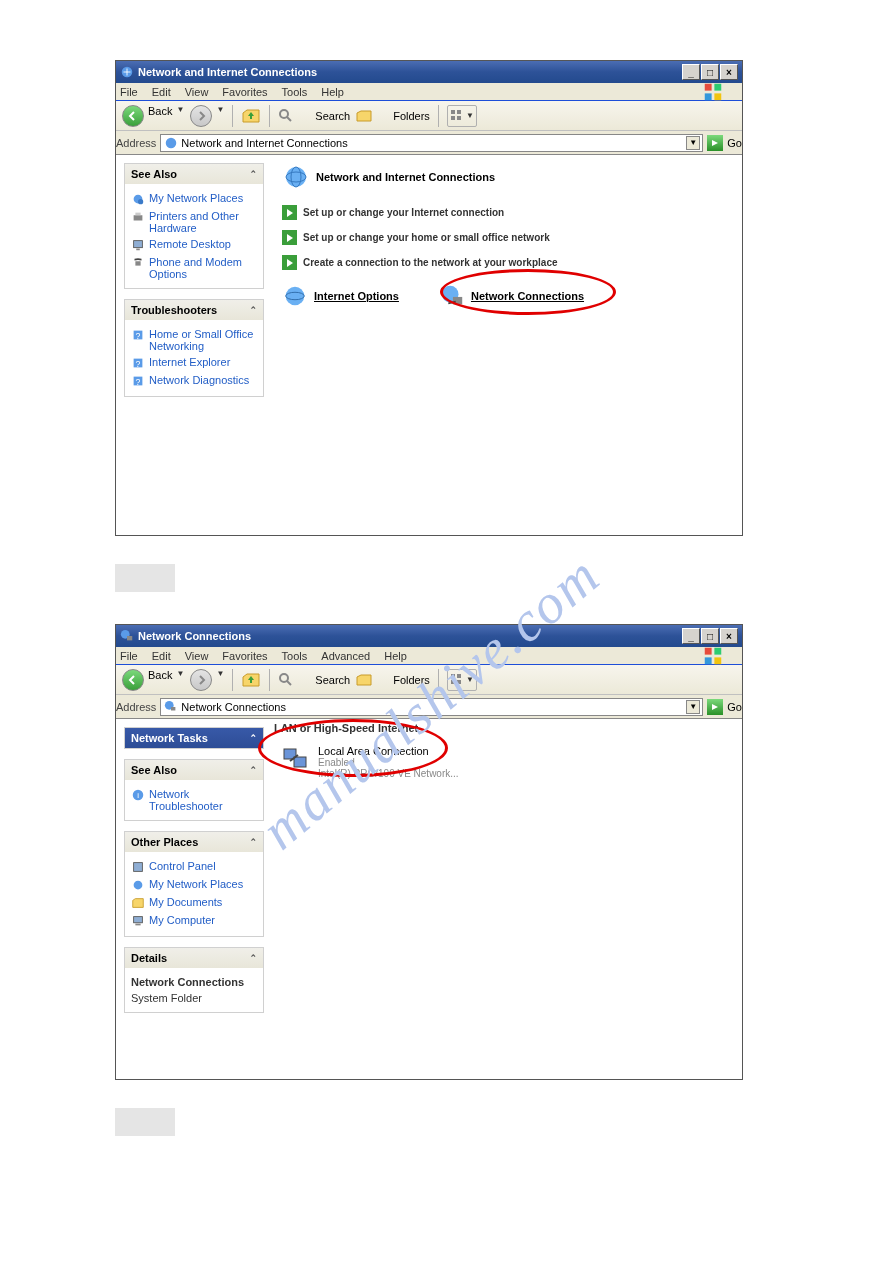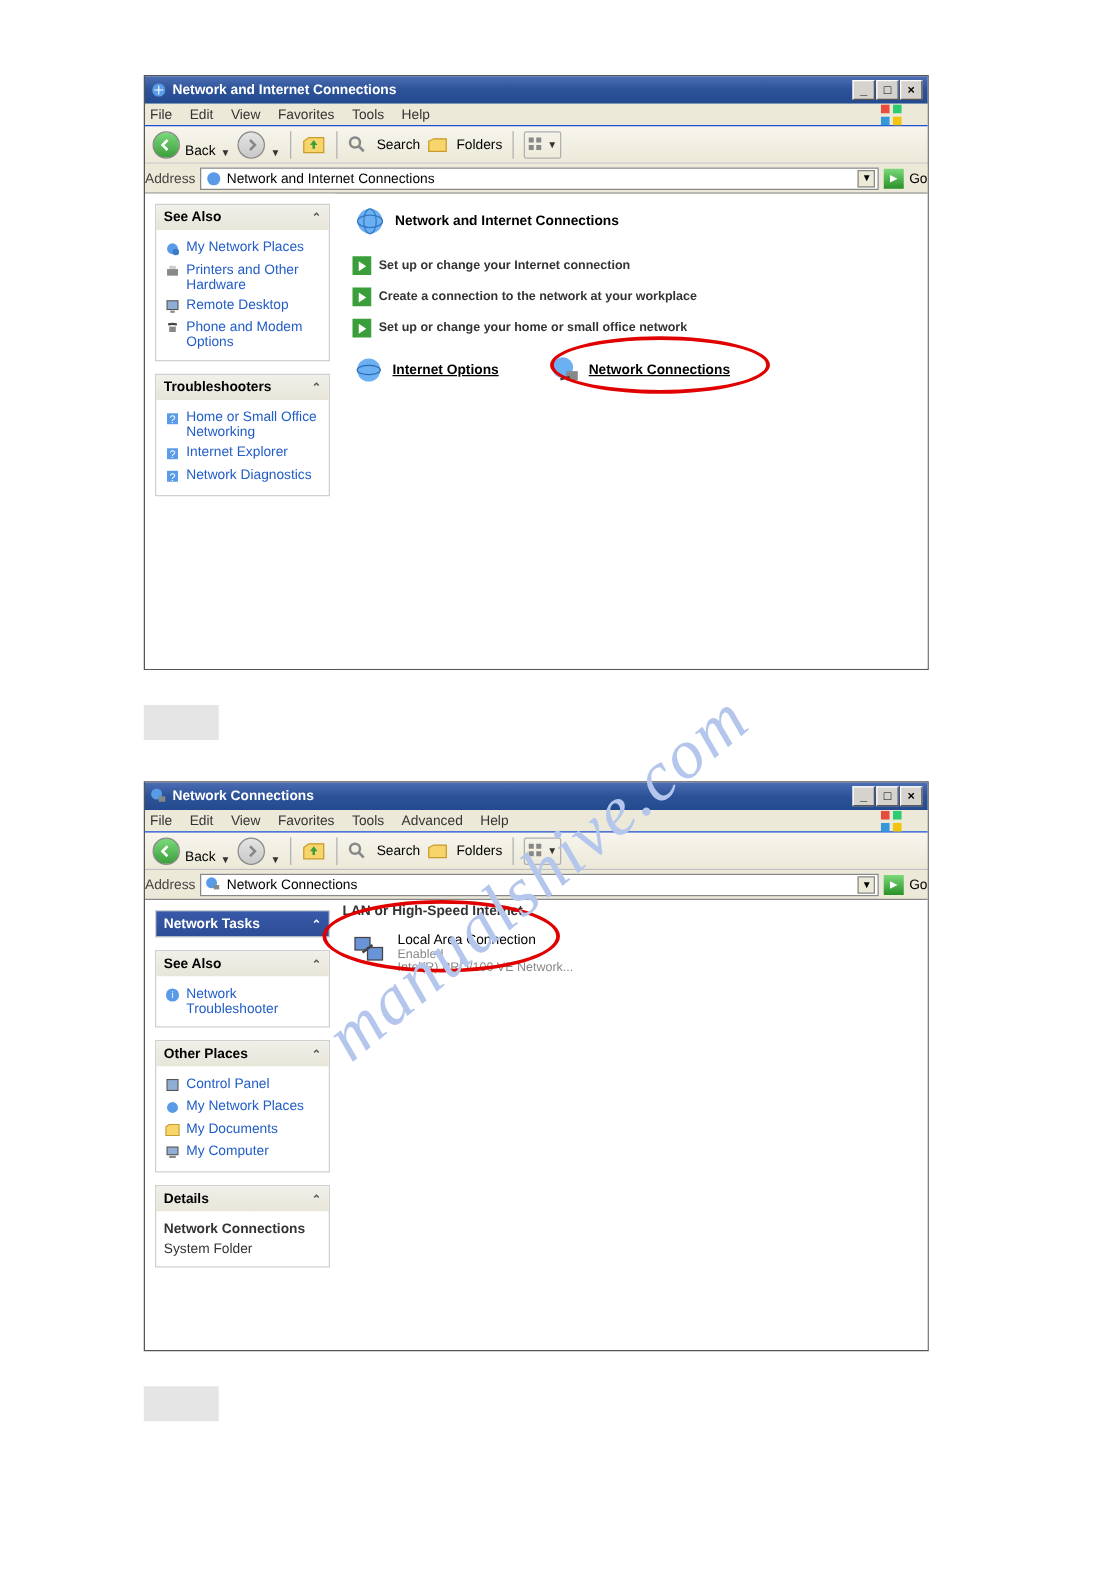--- a/index.html
+++ b/index.html
@@ -12,28 +12,28 @@
     .titlebar .tb-icon { width: 14px; height: 14px; margin-right: 4px; display: flex; align-items: center; justify-content: center; }
     .titlebar .tb-title { flex: 1; font-size: 11px; }
     .win-buttons { display: flex; gap: 1px; }
     .win-btn { width: 18px; height: 16px; background: #d6d3ce; border: 1px solid #fff; border-right-color: #555; border-bottom-color: #555; display: flex; align-items: center; justify-content: center; font-family: Arial; font-size: 10px; font-weight: bold; cursor: pointer; color: #000; }
 
     .menubar { background: #ece9d8; height: 18px; display: flex; align-items: center; padding: 0 4px; border-bottom: 1px solid #1d4ed8; position: relative; }
     .menubar span { margin-right: 14px; font-size: 11px; color: #333; cursor: pointer; }
     .menubar .xp-flag { position: absolute; right: 4px; width: 22px; height: 16px; display: flex; align-items: center; justify-content: center; }
 
     .toolbar { background: linear-gradient(#f7f5ed, #ece9d8); height: 30px; display: flex; align-items: center; padding: 2px 6px; border-bottom: 1px solid #c0c0c0; gap: 6px; }
-    .tb-back { display: flex; align-items: flex-end; gap: 4px; cursor: pointer; }
+    .tb-back { display: flex; align-items: flex-start; gap: 4px; cursor: pointer; }
     .circle-btn { width: 22px; height: 22px; border-radius: 11px; display: flex; align-items: center; justify-content: center; border: 1px solid #888; }
     .circle-green { background: linear-gradient(#7bd97b, #3a9f3a); }
     .circle-grey { background: linear-gradient(#e4e4e4, #c8c8c8); }
     .circle-btn svg { width: 12px; height: 12px; }
     .dropdown-arrow { font-size: 8px; color: #333; }
     .tb-sep { width: 1px; height: 22px; background: #b0b0b0; margin: 0 2px; }
-    .tool-item { display: flex; align-items: center; gap: 7px; cursor: pointer; font-size: 11px; }
+    .tool-item { display: flex; align-items: center; gap: 21px; cursor: pointer; font-size: 11px; }
     .folder-up-icon { width: 20px; height: 20px; }
     .views-btn { width: 30px; height: 22px; border: 1px solid #b0b0b0; border-radius: 2px; display: flex; align-items: center; justify-content: center; gap: 2px; }
 
     .addrbar { background: #ece9d8; height: 24px; display: flex; align-items: center; padding: 2px 0; border-bottom: 1px solid #888; gap: 4px; }
     .addr-label { font-size: 11px; color: #444; }
     .addr-input { flex: 1; background: #fff; border: 1px solid #888; height: 18px; display: flex; align-items: center; padding: 0 3px; font-size: 11px; position: relative; }
     .addr-input .addr-drop { position: absolute; right: 2px; width: 14px; height: 14px; background: #ece9d8; border: 1px solid #888; display: flex; align-items: center; justify-content: center; font-size: 8px; }
     .go-btn { width: 16px; height: 16px; background: linear-gradient(#7bd97b, #2a9028); display: flex; align-items: center; justify-content: center; }
     .go-label { font-size: 11px; }
 
@@ -270,25 +270,25 @@
         <span class="cat-title">Network and Internet Connections</span>
       </div>
 
 
       <div class="task-item">
         <span class="task-arrow"></span>
         <span class="task-label">Set up or change your Internet connection</span>
       </div>
       <div class="task-item">
         <span class="task-arrow"></span>
-        <span class="task-label">Create a connection to the network at your workplace</span>
+        <span class="task-label">Set up or change your home or small office network</span>
       </div>
       <div class="task-item">
         <span class="task-arrow"></span>
-        <span class="task-label">Set up or change your home or small office network</span>
+        <span class="task-label">Create a connection to the network at your workplace</span>
       </div>
 
 
       <div class="cpl-row">
         <div class="cpl-item">
           <svg class="cpl-icon" viewBox="0 0 28 28">
                   <circle cx="14" cy="14" r="10" fill="#6ab0f3"></circle>
                   <ellipse cx="14" cy="14" rx="10" ry="4" fill="none" stroke="#2d6aa8"></ellipse>
                 </svg>
           <span class="cpl-label">Internet Options</span>

